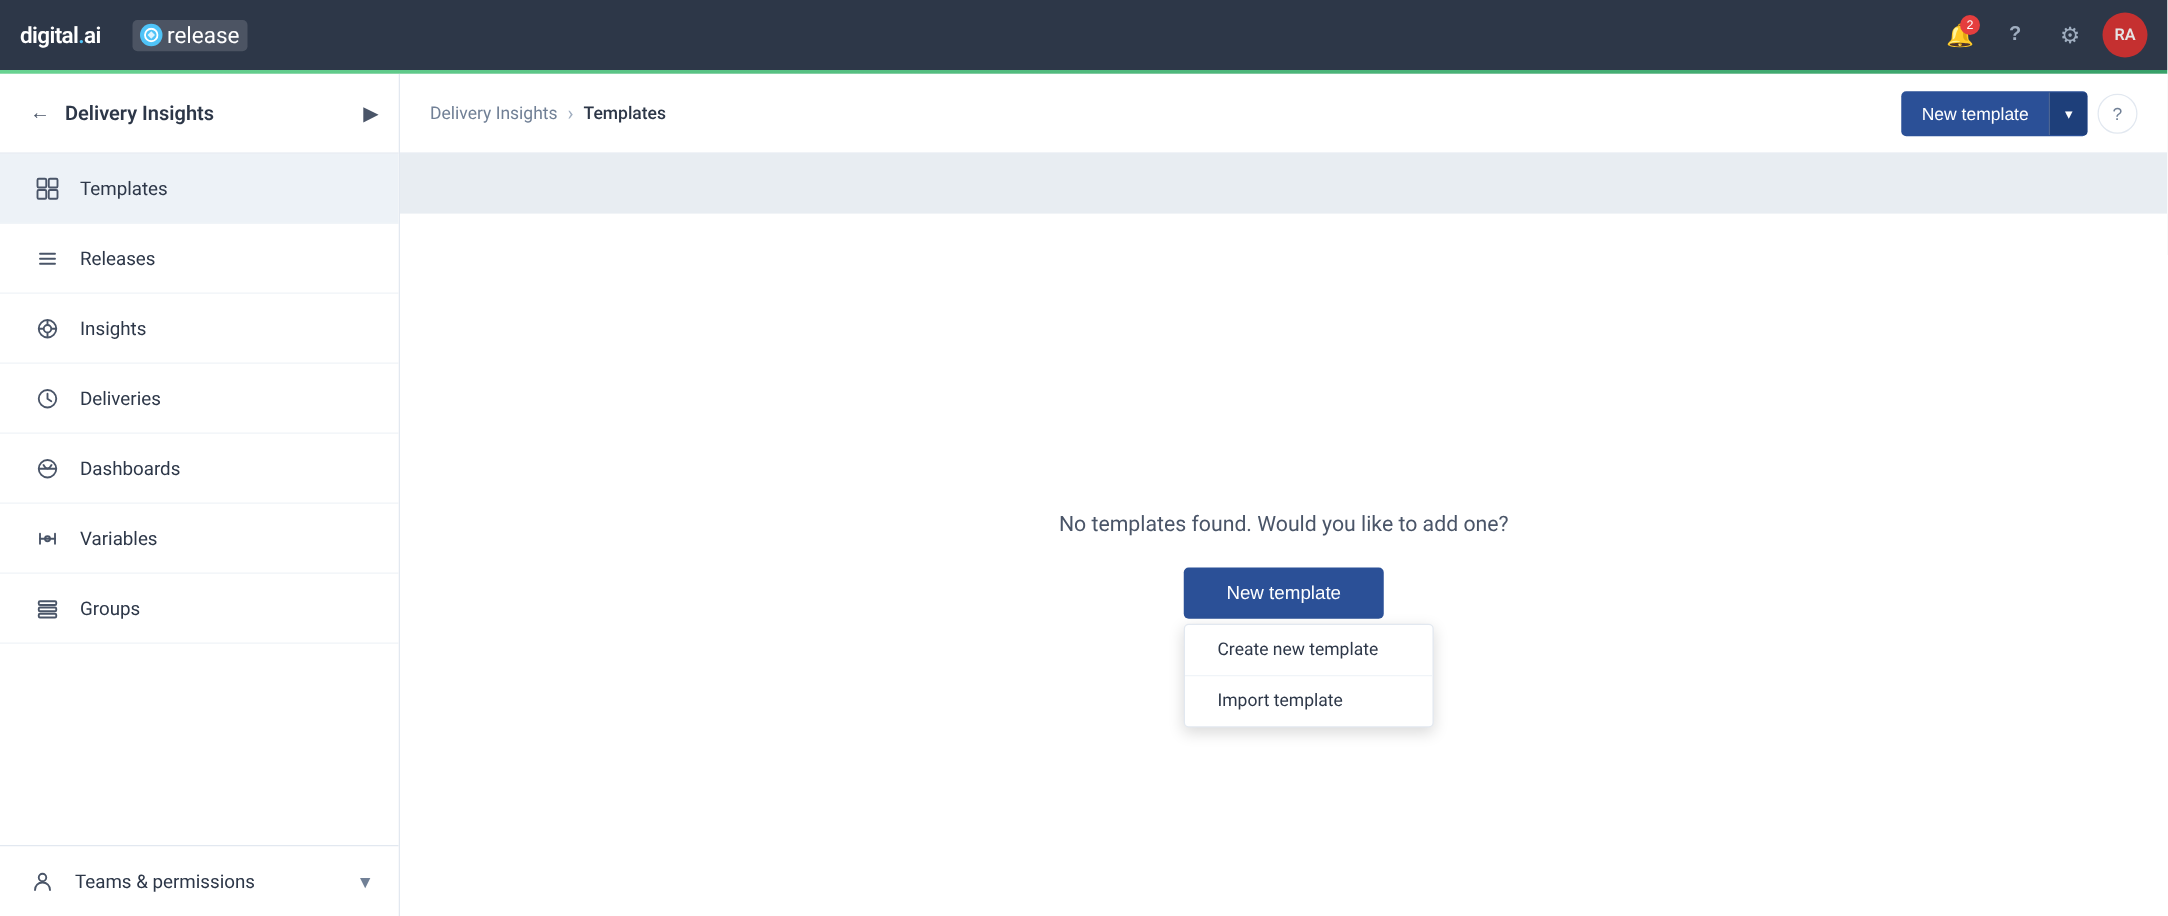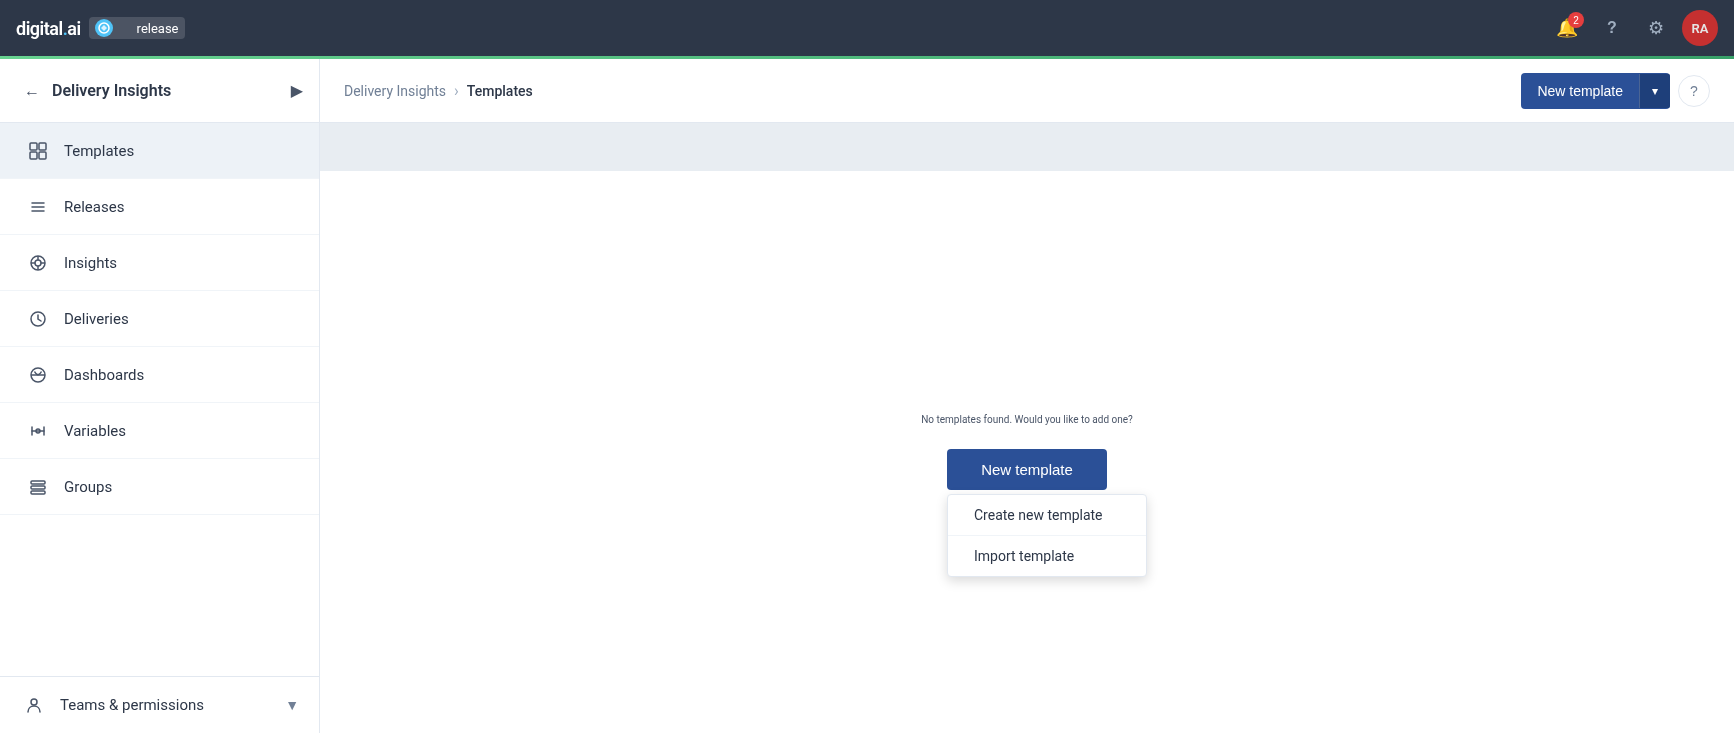--- a/index.html
+++ b/index.html
@@ -12,21 +12,21 @@
       display: flex;
       align-items: center;
       padding: 0 16px;
       flex-shrink: 0;
       position: relative;
       z-index: 100;
     }
     .top-nav-logo {
       display: flex;
       align-items: center;
-      gap: 8px;
+      gap: 25px;
     }
     .logo-text {
       color: white;
       font-size: 18px;
       font-weight: 600;
       letter-spacing: -0.5px;
     }
     .logo-dot { color: #4fc3f7; }
     .logo-badge {
       display: flex;
@@ -40,21 +40,21 @@
       width: 18px;
       height: 18px;
       background: #4fc3f7;
       border-radius: 50%;
       display: flex;
       align-items: center;
       justify-content: center;
       font-size: 10px;
       color: white;
     }
-    .logo-badge-text { color: white; font-size: 13px; margin-left: 20px; }
+    .logo-badge-text { color: white; font-size: 18px; }
     .nav-spacer { flex: 1; }
     .nav-icons {
       display: flex;
       align-items: center;
       gap: 8px;
     }
     .nav-icon-btn {
       width: 36px;
       height: 36px;
       border-radius: 50%;
@@ -316,21 +316,21 @@
       background: white;
     }
 
     .empty-state {
       display: flex;
       flex-direction: column;
       align-items: center;
       gap: 24px;
     }
     .empty-state-text {
-      font-size: 10px;
+      font-size: 17px;
       color: #4a5568;
     }
 
     
     .dropdown-container {
       position: relative;
       display: inline-block;
     }
     .new-template-main-btn {
       background: #2b5097;

